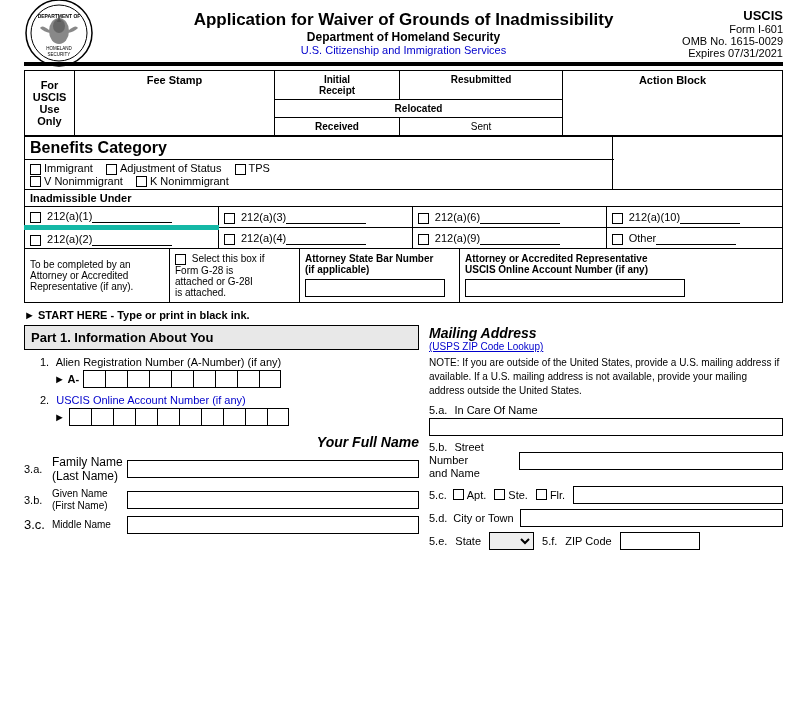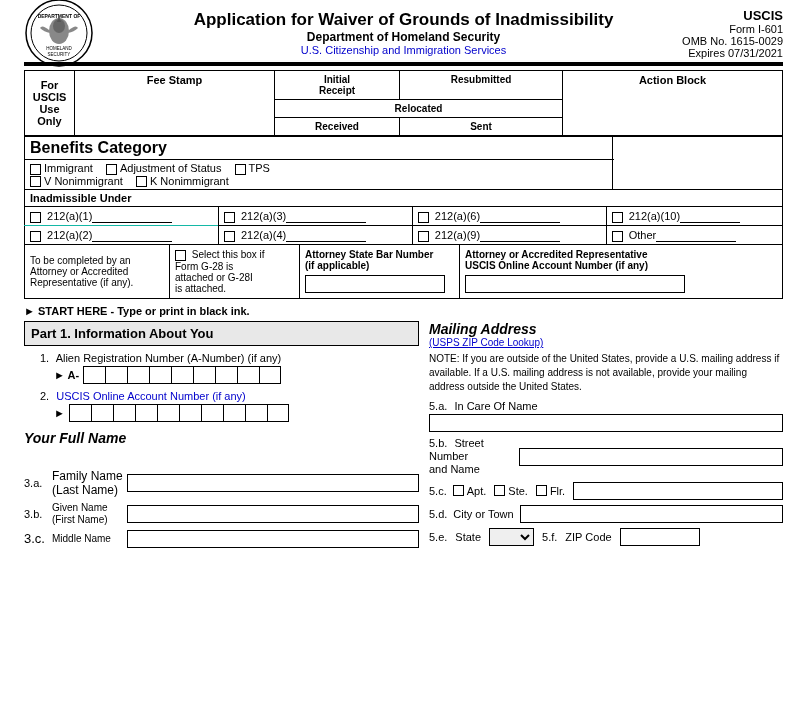--- a/index.html
+++ b/index.html
@@ -103,21 +103,21 @@
       <td rowspan="3" style="width:200px; text-align:center; font-weight:bold;">Fee Stamp</td>
       <td style="text-align:center; font-weight:bold; font-size:10px;">Initial<br>Receipt</td>
       <td style="text-align:center; font-weight:bold; font-size:10px;">Resubmitted</td>
       <td rowspan="3" style="width:220px; text-align:center; font-weight:bold;">Action Block</td>
     </tr>
     <tr>
       <td colspan="2" style="text-align:center; font-weight:bold; font-size:10px;">Relocated</td>
     </tr>
     <tr>
       <td style="text-align:center; font-weight:bold; font-size:10px;">Received</td>
-      <td style="text-align:center; font-weight:bold; font-size:10px;">Sent</td>
+      <td style="text-align:center; font-weight:normal; font-size:10px;">Sent</td>
     </tr>
   </tbody>
     </table>
 
   <table style="width:100%; border-collapse:collapse; border:1px solid #000; border-top:none;">
     <tbody>
         <tr>
       <td colspan="5" style="border:1px solid #000; padding:2px 5px; font-weight:bold; font-size:16px;">Benefits Category</td>
       <td rowspan="2" style="border:1px solid #000; padding:3px 5px; font-size:11px; width:170px;"></td>
     </tr>
@@ -151,21 +151,21 @@
       <td style="padding:2px 5px; border-right:1px solid #000;">
         <span class="cb"></span>
         <span>212(a)(6)</span><span class="underline-field"></span>
       </td>
       <td style="padding:2px 5px;">
         <span class="cb"></span>
         <span>212(a)(10)</span><span class="underline-field" style="min-width:60px;"></span>
       </td>
     </tr>
     <tr>
-      <td style="padding:2px 5px; border-right:1px solid #000; border-top:1px solid #14b8a6;">
+      <td style="padding:2px 5px; border-right:1px solid #000; border-top:5px solid #14b8a6;">
         <span class="cb"></span>
         <span>212(a)(2)</span><span class="underline-field"></span>
       </td>
       <td style="padding:2px 5px; border-right:1px solid #000; border-top:1px solid #000;">
         <span class="cb"></span>
         <span>212(a)(4)</span><span class="underline-field"></span>
       </td>
       <td style="padding:2px 5px; border-right:1px solid #000; border-top:1px solid #000;">
         <span class="cb"></span>
         <span>212(a)(9)</span><span class="underline-field"></span>
@@ -247,21 +247,21 @@
             <input type="text" maxlength="1" style="border-top: 1px solid rgb(0, 0, 0); border-bottom: 1px solid rgb(0, 0, 0); border-left: 1px solid rgb(0, 0, 0); border-image: initial; border-right: none; width: 22px; height: 18px; text-align: center;">
             <input type="text" maxlength="1" style="border-top: 1px solid rgb(0, 0, 0); border-bottom: 1px solid rgb(0, 0, 0); border-left: 1px solid rgb(0, 0, 0); border-image: initial; border-right: none; width: 22px; height: 18px; text-align: center;">
             <input type="text" maxlength="1" style="border-top: 1px solid rgb(0, 0, 0); border-bottom: 1px solid rgb(0, 0, 0); border-left: 1px solid rgb(0, 0, 0); border-image: initial; border-right: none; width: 22px; height: 18px; text-align: center;">
             <input type="text" maxlength="1" style="border-top: 1px solid rgb(0, 0, 0); border-bottom: 1px solid rgb(0, 0, 0); border-left: 1px solid rgb(0, 0, 0); border-image: initial; border-right: none; width: 22px; height: 18px; text-align: center;">
             <input type="text" maxlength="1" style="border: 1px solid rgb(0, 0, 0); width: 22px; height: 18px; text-align: center;">
           </div>
         </div>
       </div>
 
       <div class="full-name-section">
-        <div style="font-style:italic; font-size:14px; font-weight:bold; margin-bottom:23px;">Your Full Name</div>
+        <div style="font-style:italic; font-size:14px; font-weight:bold; margin-bottom:5px;text-align:right;">Your Full Name</div>
 
         <div style="display:flex; align-items:center; margin-bottom:4px;">
           <span style="width:28px; font-size:11px; flex-shrink:0;">3.a.</span>
           <span style="width:75px; font-size:12px; flex-shrink:0; line-height:1.2;">Family Name<br>(Last Name)</span>
           <input type="text" style="flex: 1 1 0%; height: 18px; border: 1px solid rgb(0, 0, 0);">
         </div>
 
         <div style="display:flex; align-items:center; margin-bottom:4px;">
           <span style="width:28px; font-size:11px; flex-shrink:0;">3.b.</span>
           <span style="width:75px; font-size:10px; flex-shrink:0; line-height:1.2;">Given Name<br>(First Name)</span>

